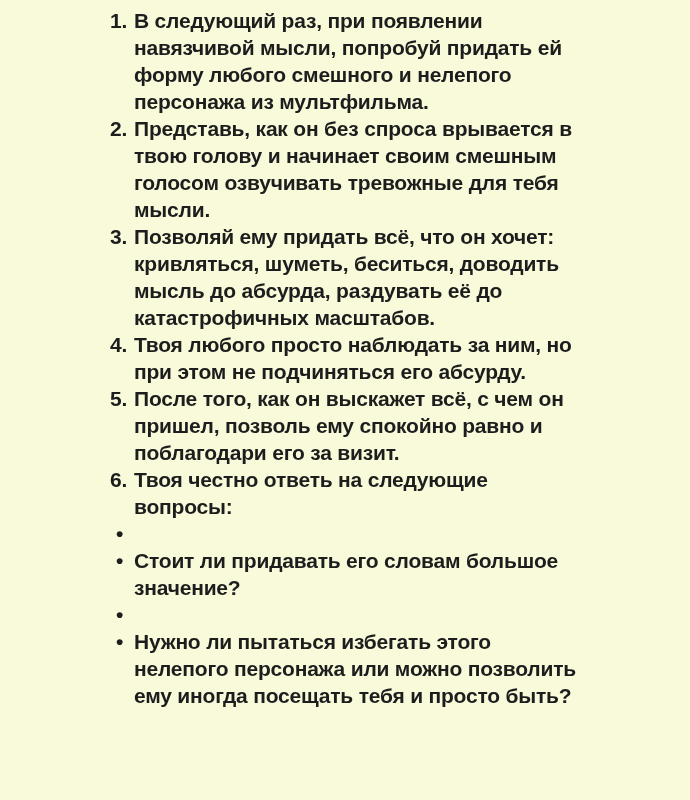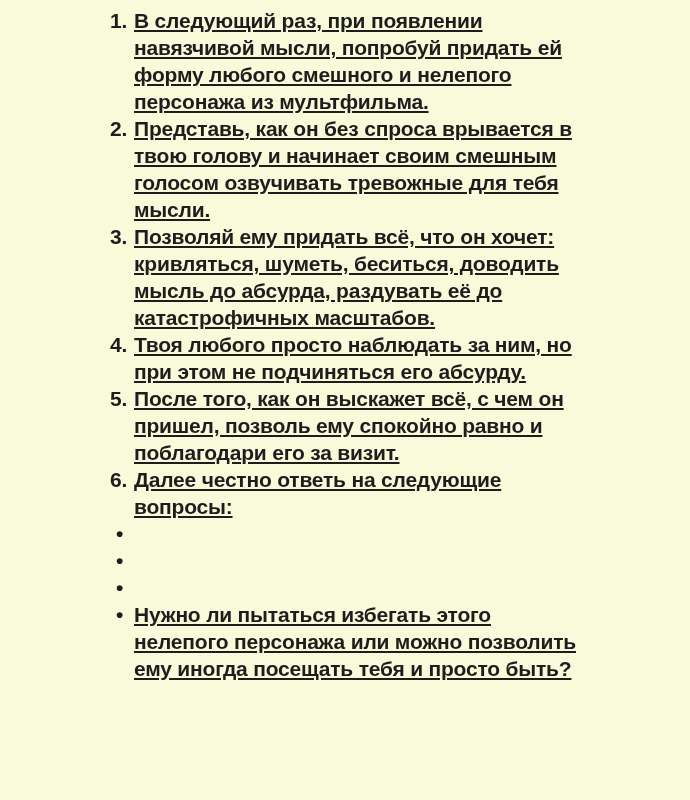--- a/index.html
+++ b/index.html
@@ -32,21 +32,20 @@
     flex: 0 0 24px;
     box-sizing: border-box;
   }
   .bullet-marker {
     flex: 0 0 24px;
     box-sizing: border-box;
     padding-left: 6px;
   }
   .txt {
     width: 442px;
-    text-decoration: underline;
   }
 </style>
 </head>
 <body>
 
 <div class="page">
 
   <div class="row">
     <span class="marker">1.</span>
     <span class="txt">В следующий раз, при появлении навязчивой мысли, попробуй придать ей форму любого смешного и нелепого персонажа из мультфильма.</span>
@@ -67,29 +66,30 @@
     <span class="txt">Твоя любого просто наблюдать за ним, но при этом не подчиняться его абсурду.</span>
   </div>
 
   <div class="row">
     <span class="marker">5.</span>
     <span class="txt">После того, как он выскажет всё, с чем он пришел, позволь ему спокойно равно и поблагодари его за визит.</span>
   </div>
 
   <div class="row">
     <span class="marker">6.</span>
-    <span class="txt">Далее честно ответь на следующие вопросы:</span>
+    <span class="txt">Твоя честно ответь на следующие вопросы:</span>
   </div>
 
   <div class="row">
     <span class="bullet-marker">•</span>
   </div>
 
   <div class="row">
     <span class="bullet-marker">•</span>
+    <span class="txt">Стоит ли придавать его словам большое значение?</span>
   </div>
 
   <div class="row">
     <span class="bullet-marker">•</span>
   </div>
 
   <div class="row">
     <span class="bullet-marker">•</span>
     <span class="txt">Нужно ли пытаться избегать этого нелепого персонажа или можно позволить ему иногда посещать тебя и просто быть?</span>
   </div>

